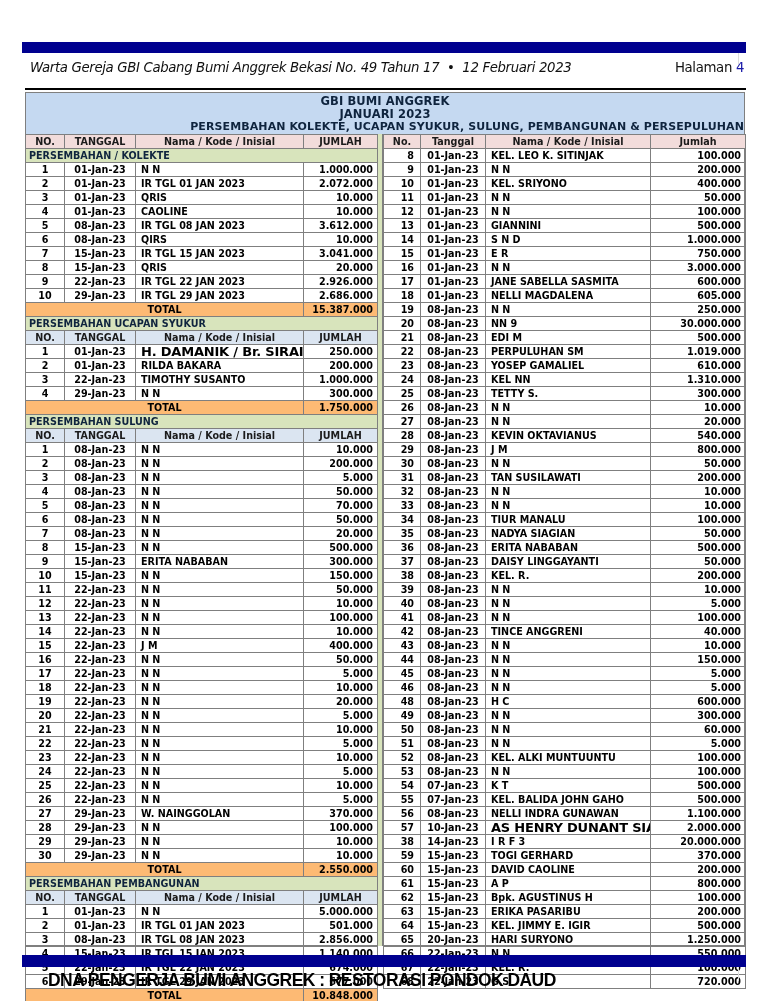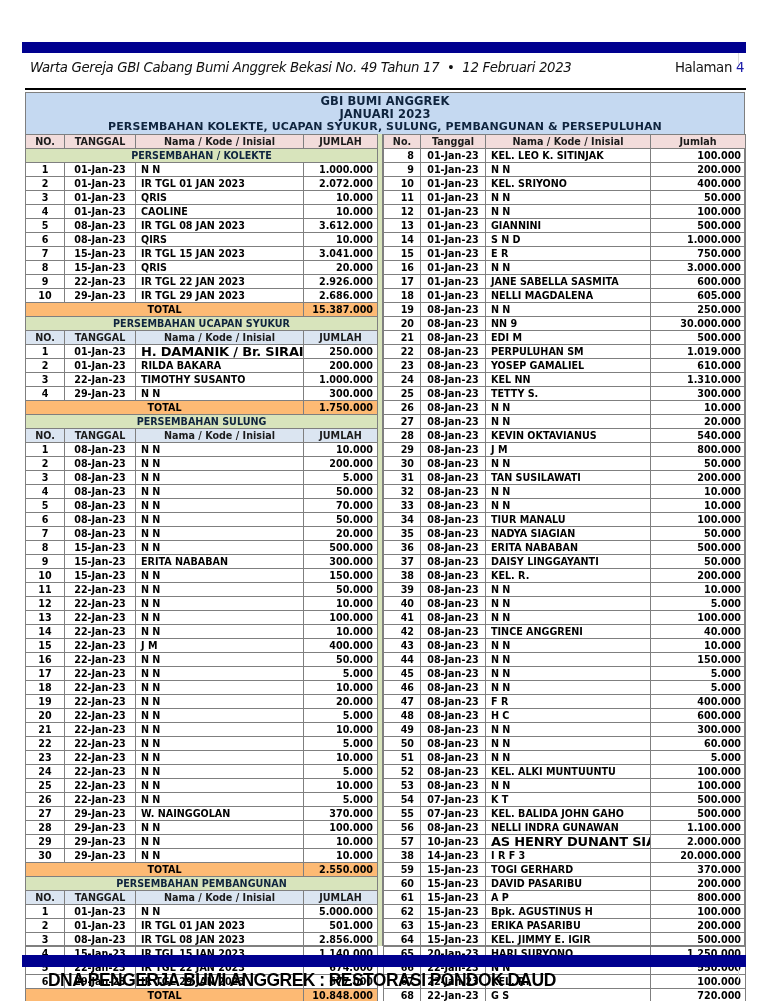--- a/index.html
+++ b/index.html
@@ -8,32 +8,32 @@
   .topbar-tail { position:absolute; left:738px; top:53px; width:1px; height:14px; background:#dcdcdc; }
   .header { position:absolute; left:30px; top:58px; width:716px; height:22px; font-family:"DejaVu Sans", sans-serif; font-size:13.3px; color:#111; letter-spacing:-0.35px; }
   .header .left { position:absolute; left:0; top:2px; white-space:nowrap;font-style:italic; }
   .header .right { position:absolute; right:2px; top:2px; white-space:nowrap; }
   .header .pg { color:#1a1aa8; }
   .rule { position:absolute; left:25px; top:88px; width:721px; height:2px; background:#000; }
 
   .sheet { position:absolute; left:25px; top:92px; width:720px; height:854px; border:1px solid #7f7f7f; box-sizing:border-box; font-family:"DejaVu Sans", sans-serif; font-weight:bold; font-size:9.6px; color:#000; }
   .titlebox { position:absolute; left:0; top:0; width:718px; height:41px; background:#c5d9f1; }
   .title-line { position:absolute; left:0; width:718px; text-align:center; font-size:11.5px; color:#0f243e; letter-spacing:0.1px; }
-  .t1 { top:1px; } .t2 { top:14px; } .t3 { top:27px; font-size:11px; color:#0f243e; }
+  .t1 { top:1px; } .t2 { top:14px; } .t3 { top:27px; font-size:11px; color:#0f243e;text-align:right; }
 
   .tbl { position:absolute; border-collapse:collapse; table-layout:fixed; }
   .tbl td { border:1px solid #7f7f7f; height:13px; padding:0 3px; line-height:12px; white-space:nowrap; overflow:hidden; font-weight:bold; font-size:9.6px; }
   .tbl td.num { text-align:center; }
   .tbl td.rnum { text-align:right; padding-right:6px; }
   .tbl td.amt { text-align:right; padding-right:4px; }
   .tbl td.date { text-align:center; }
   .tbl td.name { text-align:left; padding-left:5px; }
   .tbl tr.colhead td { background:#f2dcdb; text-align:center; color:#1b1b1b; }
   .tbl tr.colhead2 td { background:#dbe5f1; text-align:center; color:#1b1b1b; }
-  .tbl tr.section td { background:#d8e4bc; text-align:center; color:#0f243e; }
+  .tbl tr.section td { background:#d8e4bc; color:#0f243e; }
   .tbl tr.total td { background:#fdba74; }
   .tbl tr.total td.lbl { text-align:center; }
   .tbl .small { font-size:13px; letter-spacing:-0.2px; }
 
   .left-tbl { left:-1px; top:41px; width:352px; }
   .right-tbl { left:357px; top:41px; width:362px; }
   .divider { position:absolute; left:351px; top:41px; width:6px; height:812px; background:#d8e4bc; border-left:1px solid #7f7f7f; border-right:1px solid #7f7f7f; box-sizing:border-box; }
 
   .bottombar { position:absolute; left:22px; top:955px; width:724px; height:12px; background:#00008f; }
   .bottombar-tail { position:absolute; left:738px; top:967px; width:1px; height:14px; background:#dcdcdc; }
@@ -672,26 +672,20 @@
           <td class="name">N N</td>
           <td class="amt">5.000</td>
         </tr>
         <tr>
           <td class="rnum">46</td>
           <td class="date">08-Jan-23</td>
           <td class="name">N N</td>
           <td class="amt">5.000</td>
         </tr>
         <tr>
-          <td class="rnum">47</td>
-          <td class="date">08-Jan-23</td>
-          <td class="name">F R</td>
-          <td class="amt">400.000</td>
-        </tr>
-        <tr>
           <td class="rnum">48</td>
           <td class="date">08-Jan-23</td>
           <td class="name">H C</td>
           <td class="amt">600.000</td>
         </tr>
         <tr>
           <td class="rnum">49</td>
           <td class="date">08-Jan-23</td>
           <td class="name">N N</td>
           <td class="amt">300.000</td>
@@ -752,21 +746,21 @@
         </tr>
         <tr>
           <td class="rnum">59</td>
           <td class="date">15-Jan-23</td>
           <td class="name">TOGI GERHARD</td>
           <td class="amt">370.000</td>
         </tr>
         <tr>
           <td class="rnum">60</td>
           <td class="date">15-Jan-23</td>
-          <td class="name">DAVID PASARIBU</td>
+          <td class="name">DAVID CAOLINE</td>
           <td class="amt">200.000</td>
         </tr>
         <tr>
           <td class="rnum">61</td>
           <td class="date">15-Jan-23</td>
           <td class="name">A P</td>
           <td class="amt">800.000</td>
         </tr>
         <tr>
           <td class="rnum">62</td>

